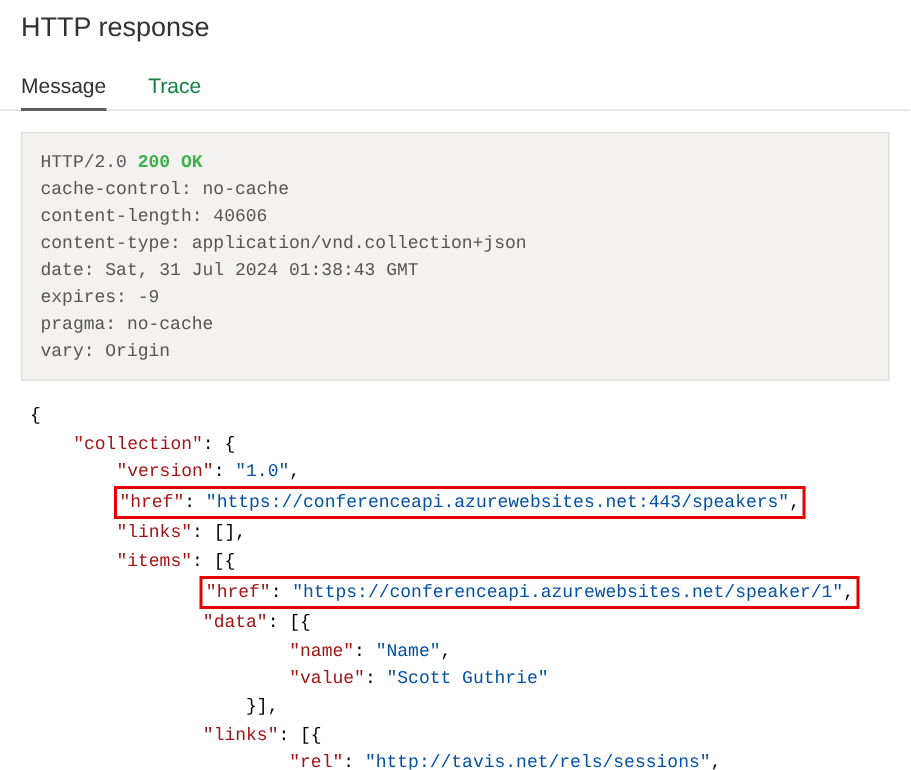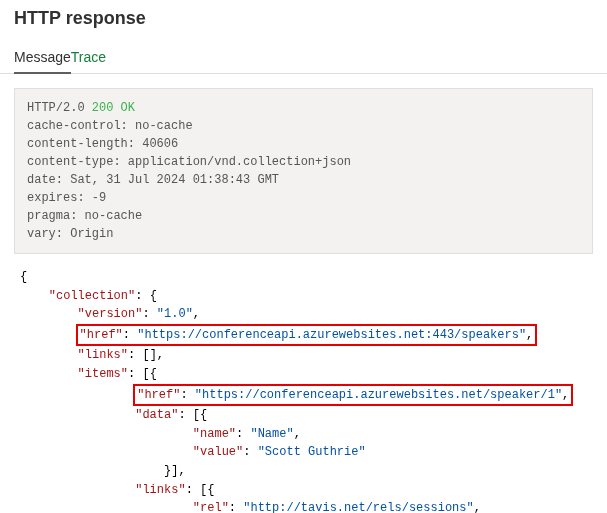--- a/index.html
+++ b/index.html
@@ -11,28 +11,29 @@
     font-family: "Segoe UI", Arial, sans-serif;
     background: #ffffff;
     color: #323130;
     width: 607px;
     height: 513px;
     overflow: hidden;
     position: relative;
   }
   .page-title {
     font-size: 18px;
-    font-weight: 700;
+    font-weight: 400;
     color: #323130;
     padding: 8px 14px 6px 14px;
   }
   .tabs {
     display: flex;
     padding: 14px 2px 0 14px;
     border-bottom: 1px solid #e1dfdd;
+    gap: 28px;
     align-items: center;
   }
   .tab {
     font-size: 14px;
     padding-bottom: 8px;
     cursor: pointer;
     position: relative;
   }
   .tab-active {
     color: #323130;
@@ -56,21 +57,21 @@
     line-height: 1.5;
     background: #f3f2f1;
     border: 1px solid #e1dfdd;
     margin: 14px;
     padding: 10px 12px;
     color: #555;
     white-space: pre-wrap;
   }
   .status-ok {
     color: #3bb24a;
-    font-weight: normal;
+    font-weight: bold;
   }
   .json-body {
     font-family: "Consolas", "Courier New", monospace;
     font-size: 12px;
     line-height: 1.55;
     padding: 0 14px 14px 20px;
     color: #000;
     white-space: pre;
   }
   .json-body .jk { color: #a31515; } 

